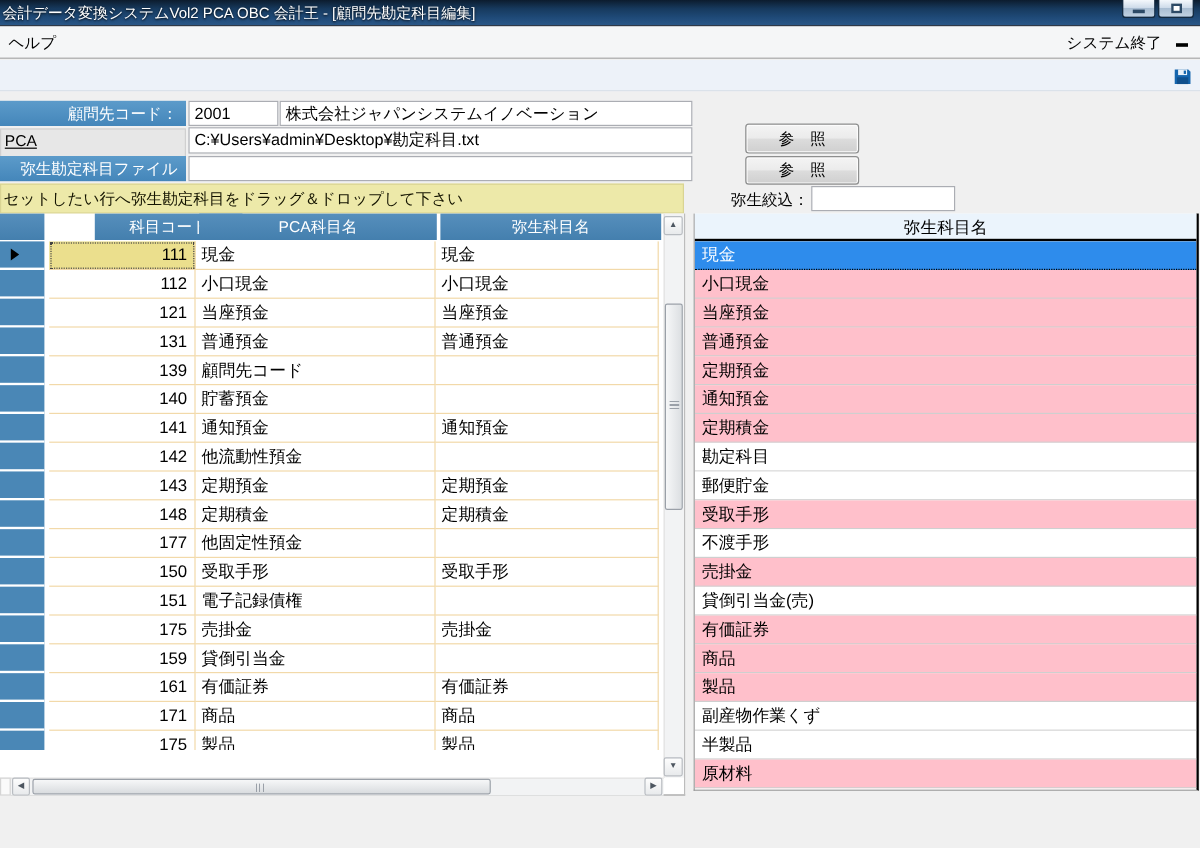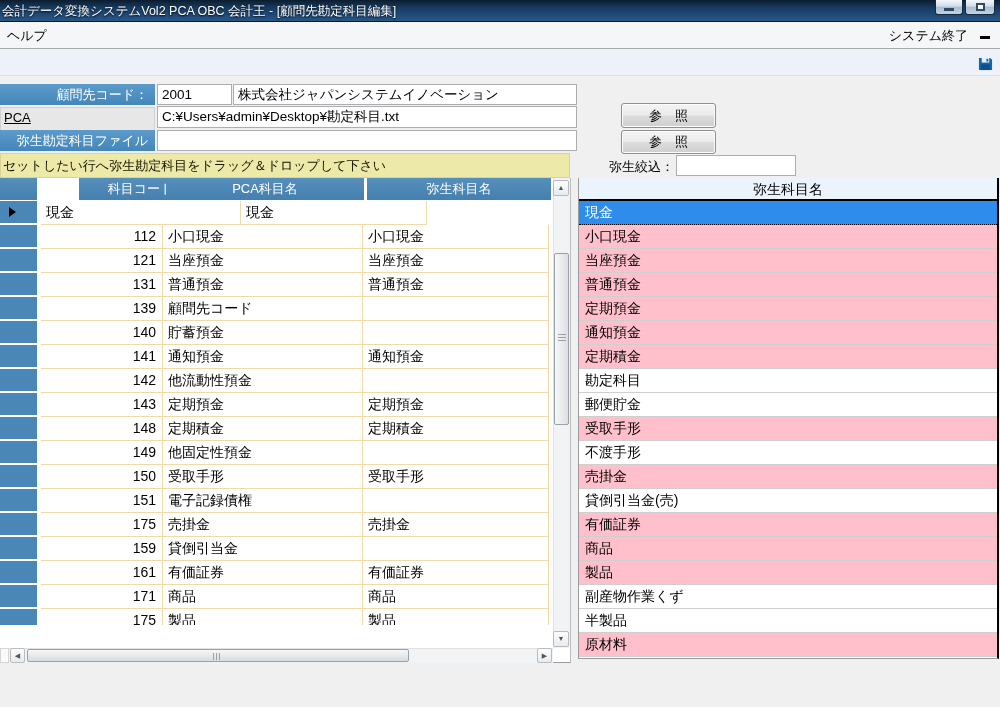--- a/index.html
+++ b/index.html
@@ -146,20 +146,21 @@
   <div class="ghdr ghdr-sel"></div>
   <div class="ghdr ghdr-code">科目コード</div>
   <div class="ghdr ghdr-pca">PCA科目名</div>
   <div class="ghdr ghdr-yayoi">弥生科目名</div>
   <div class="grid-rows" id="grid-rows">
       <div class="g-row">
         <div class="g-sel">
           <span class="tri"></span>
         </div>
         <div class="g-gap"></div>
+        <div class="g-code g-cur">111</div>
         <div class="g-pca">現金</div>
         <div class="g-yayoi">現金</div>
       </div>
       <div class="g-row">
         <div class="g-sel"></div>
         <div class="g-gap"></div>
         <div class="g-code">112</div>
         <div class="g-pca">小口現金</div>
         <div class="g-yayoi">小口現金</div>
       </div>
@@ -215,21 +216,21 @@
       <div class="g-row">
         <div class="g-sel"></div>
         <div class="g-gap"></div>
         <div class="g-code">148</div>
         <div class="g-pca">定期積金</div>
         <div class="g-yayoi">定期積金</div>
       </div>
       <div class="g-row">
         <div class="g-sel"></div>
         <div class="g-gap"></div>
-        <div class="g-code">149</div>
+        <div class="g-code">177</div>
         <div class="g-pca">他固定性預金</div>
         <div class="g-yayoi"></div>
       </div>
       <div class="g-row">
         <div class="g-sel"></div>
         <div class="g-gap"></div>
         <div class="g-code">150</div>
         <div class="g-pca">受取手形</div>
         <div class="g-yayoi">受取手形</div>
       </div>

